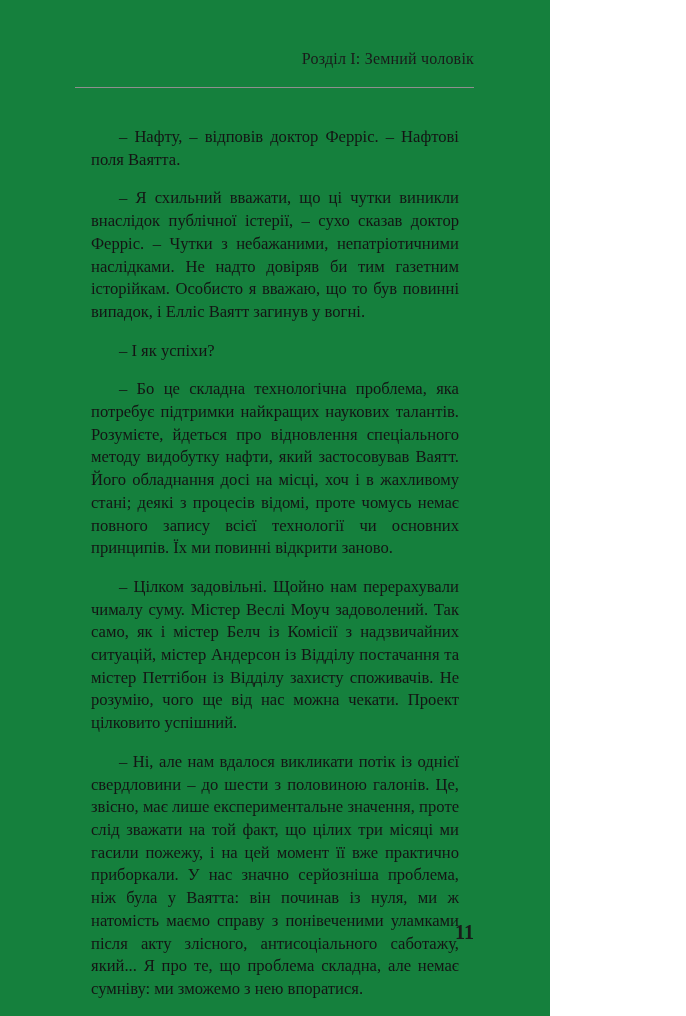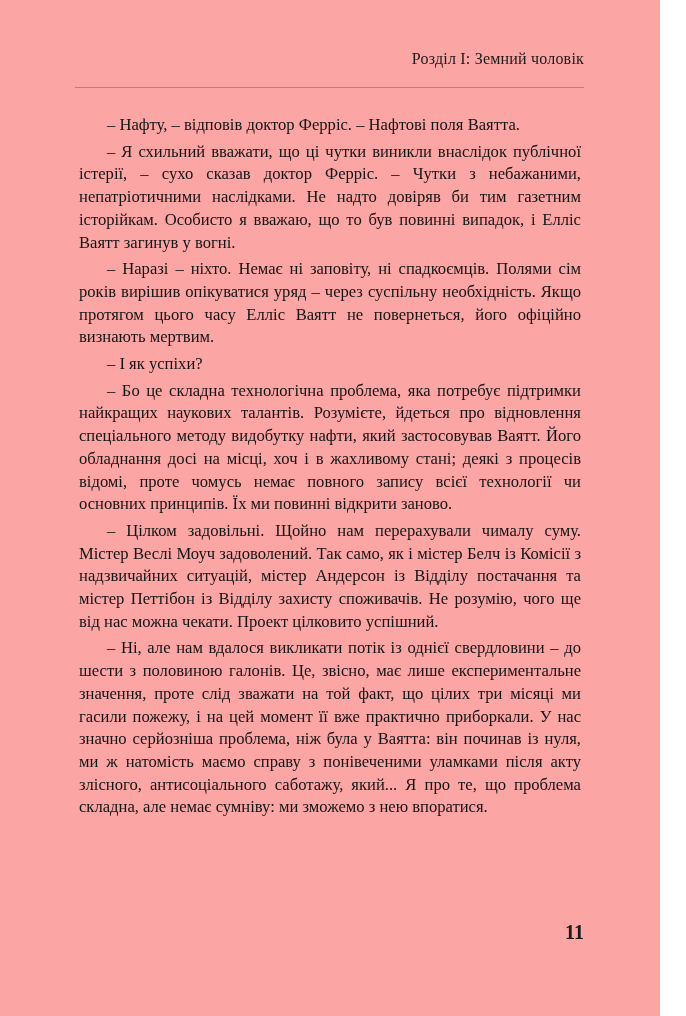--- a/index.html
+++ b/index.html
@@ -9,23 +9,23 @@
   body {
     width: 686px;
     height: 1016px;
     background: #ffffff;
     font-family: "Liberation Serif", serif;
     color: #161616;
     -webkit-font-smoothing: antialiased;
   }
   .page {
     position: relative;
-    width: 660px;
+    width: 550px;
     height: 1016px;
-    background: #fca5a5;
+    background: #15803d;
     box-sizing: border-box;
     overflow: hidden;
   }
   .running-head {
     position: absolute;
     top: 50px;
     left: 75px;
     right: 76px;
     text-align: right;
     font-size: 16px;
@@ -44,21 +44,21 @@
     position: absolute;
     top: 110px;
     left: 75px;
     right: 75px;
     text-align: justify;
     font-size: 16.6px;
     line-height: 22.7px;
     color: #141414;
   }
   .content p {
-    margin: 4px;
+    margin: 16px;
     padding: 0;
     text-indent: 28px;
   }
   .page-number {
     position: absolute;
     top: 921px;
     right: 76px;
     font-size: 20px;
     font-weight: bold;
     color: #1a1a1a;
@@ -71,21 +71,20 @@
 
   <div class="running-head">
     <span>Розділ I: Земний чоловік</span>
   </div>
 
   <div class="header-rule"></div>
 
   <div class="content">
     <p>– Нафту, – відповів доктор Ферріс. – Нафтові поля Ваятта.</p>
     <p>– Я схильний вважати, що ці чутки виникли внаслідок публічної істерії, – сухо сказав доктор Ферріс. – Чутки з небажаними, непатріотичними наслідками. Не надто довіряв би тим газетним історійкам. Особисто я вважаю, що то був повинні випадок, і Елліс Ваятт загинув у вогні.</p>
-    <p>– Наразі – ніхто. Немає ні заповіту, ні спадкоємців. Полями сім років вирішив опікуватися уряд – через суспільну необхідність. Якщо протягом цього часу Елліс Ваятт не повернеться, його офіційно визнають мертвим.</p>
     <p>– І як успіхи?</p>
     <p>– Бо це складна технологічна проблема, яка потребує підтримки найкращих наукових талантів. Розумієте, йдеться про відновлення спеціального методу видобутку нафти, який застосовував Ваятт. Його обладнання досі на місці, хоч і в жахливому стані; деякі з процесів відомі, проте чомусь немає повного запису всієї технології чи основних принципів. Їх ми повинні відкрити заново.</p>
     <p>– Цілком задовільні. Щойно нам перерахували чималу суму. Містер Веслі Моуч задоволений. Так само, як і містер Белч із Комісії з надзвичайних ситуацій, містер Андерсон із Відділу постачання та містер Петтібон із Відділу захисту споживачів. Не розумію, чого ще від нас можна чекати. Проект цілковито успішний.</p>
     <p>– Ні, але нам вдалося викликати потік із однієї свердловини – до шести з половиною галонів. Це, звісно, має лише експериментальне значення, проте слід зважати на той факт, що цілих три місяці ми гасили пожежу, і на цей момент її вже практично приборкали. У нас значно серйозніша проблема, ніж була у Ваятта: він починав із нуля, ми ж натомість маємо справу з понівеченими уламками після акту злісного, антисоціального саботажу, який... Я про те, що проблема складна, але немає сумніву: ми зможемо з нею впоратися.</p>
   </div>
 
   <div class="page-number">11</div>
 
 </div>
 

